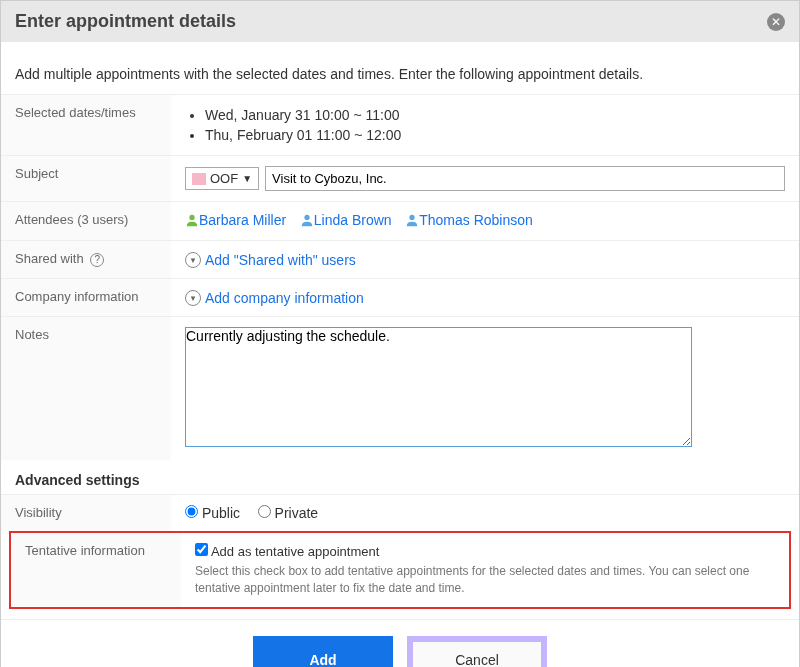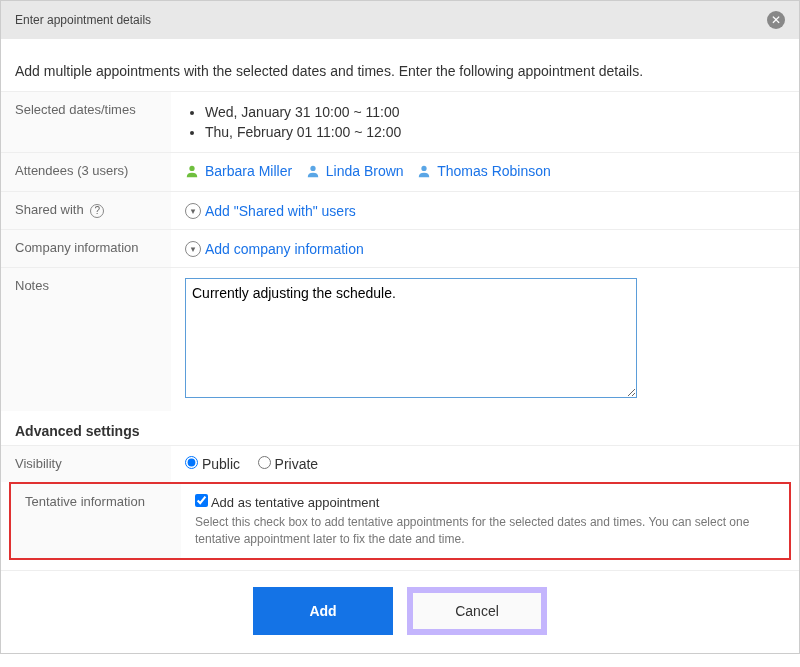--- a/index.html
+++ b/index.html
@@ -1,37 +1,37 @@
 <!DOCTYPE html>
 <html><head>
   <meta charset="utf-8">
   <style>
     * { box-sizing: border-box; margin: 0; padding: 0; }
     body { font-family: Arial, sans-serif; font-size: 13px; color: #333; background: #fff; }
     .dialog { border: 1px solid #ccc; width: 800px; }
     .header { background: #e8e8e8; padding: 10px 14px; display: flex; justify-content: space-between; align-items: center; }
-    .header-title { font-size: 12px; font-weight: normal; color: #444; }
+    .header-title { font-size: 18px; font-weight: bold; color: #444; }
     .close-btn { width: 18px; height: 18px; border-radius: 50%; background: #888; display: flex; align-items: center; justify-content: center; color: #fff; font-size: 12px; cursor: pointer; }
     .intro { padding: 24px 14px 12px; font-size: 14px; }
     .form-row { display: flex; border-top: 1px solid #eee; }
     .form-label { width: 170px; padding: 10px 14px; color: #666; font-size: 13px; background: #fafafa; }
     .form-value { flex: 1; padding: 10px 14px; }
     ul.dates { list-style: disc; padding-left: 20px; }
     ul.dates li { padding: 2px 0; font-size: 14px; }
     .subject-wrap { display: flex; gap: 6px; align-items: center; }
     .type-select { display: inline-flex; align-items: center; border: 1px solid #aaa; padding: 3px 6px; background: #fff; cursor: pointer; gap: 4px; }
     .color-sq { width: 14px; height: 12px; background: #f7b7c5; display: inline-block; }
     .caret-down { font-size: 10px; }
     .subject-input { flex: 1; border: 1px solid #aaa; padding: 4px 6px; font-size: 13px; }
-    .attendee { display: inline-flex; align-items: center; gap: 6px; margin-right: 10px; color: #1a73e8; font-size: 14px; }
+    .attendee { display: inline-flex; align-items: center; gap: 0; margin-right: 10px; color: #1a73e8; font-size: 14px; }
     .usericon { width: 14px; height: 14px; }
     .link-action { display: inline-flex; align-items: center; gap: 4px; color: #1a73e8; cursor: pointer; font-size: 14px; }
     .circle-chevron { width: 16px; height: 16px; border: 1px solid #888; border-radius: 50%; display: inline-flex; align-items: center; justify-content: center; font-size: 9px; color: #666; }
     .help-icon { width: 14px; height: 14px; border: 1px solid #888; border-radius: 50%; display: inline-flex; align-items: center; justify-content: center; font-size: 10px; color: #666; margin-left: 3px; }
-    .notes-ta { width: 452px; height: 120px; border: 1px solid #5b9dd9; padding: 6px; font-family: Arial; font-size: 14px; resize: both; }
+    .notes-ta { width: 507px; height: 120px; border: 1px solid #5b9dd9; font-family: Arial; font-size: 14px; resize: both; }
     .section-title { font-weight: bold; padding: 12px 14px 6px; font-size: 14px; color: #333; }
     .radio-wrap label { margin-right: 14px; font-size: 14px; }
     .highlight-box { border: 2px solid #e03131; margin: 0 8px 10px; }
     .highlight-box .form-row { border-top: none; }
     .tentative-desc { color: #777; font-size: 12px; margin-top: 4px; line-height: 1.4; }
     .footer { display: flex; justify-content: center; gap: 14px; padding: 16px 0 18px; border-top: 1px solid #eee; }
     .btn { min-width: 140px; padding: 10px 0; text-align: center; font-size: 14px; cursor: pointer; border: 6px solid #c4b5fd; }
     .btn-primary { background: #1473e6; color: #fff; border-color: #1473e6; font-weight: bold; }
     .btn-default { background: #fafafa; color: #333; }
   </style>
@@ -49,20 +49,31 @@
   <div class="form-row">
     <div class="form-label">Selected dates/times</div>
     <div class="form-value">
       <ul class="dates">
         <li>Wed, January 31 10:00 ~ 11:00</li>
         <li>Thu, February 01 11:00 ~ 12:00</li>
       </ul>
     </div>
   </div>
 
+  <div class="form-row">
+    <div class="form-label">Subject</div>
+    <div class="form-value subject-wrap">
+      <div class="type-select">
+        <span class="color-sq"></span>
+        <span>OOF</span>
+        <span class="caret-down">▼</span>
+      </div>
+      <input class="subject-input" type="text" value="Visit to Cybozu, Inc." style="">
+    </div>
+  </div>
 
   <div class="form-row">
     <div class="form-label">Attendees (3 users)</div>
     <div class="form-value">
       <span class="attendee">
         <svg class="usericon" viewBox="0 0 16 16">
             <circle cx="8" cy="5" r="3" fill="#6fbf3e"></circle>
             <path d="M2 15 Q2 10 8 10 Q14 10 14 15 Z" fill="#6fbf3e"></path>
           </svg>
         <span>Barbara Miller</span>

